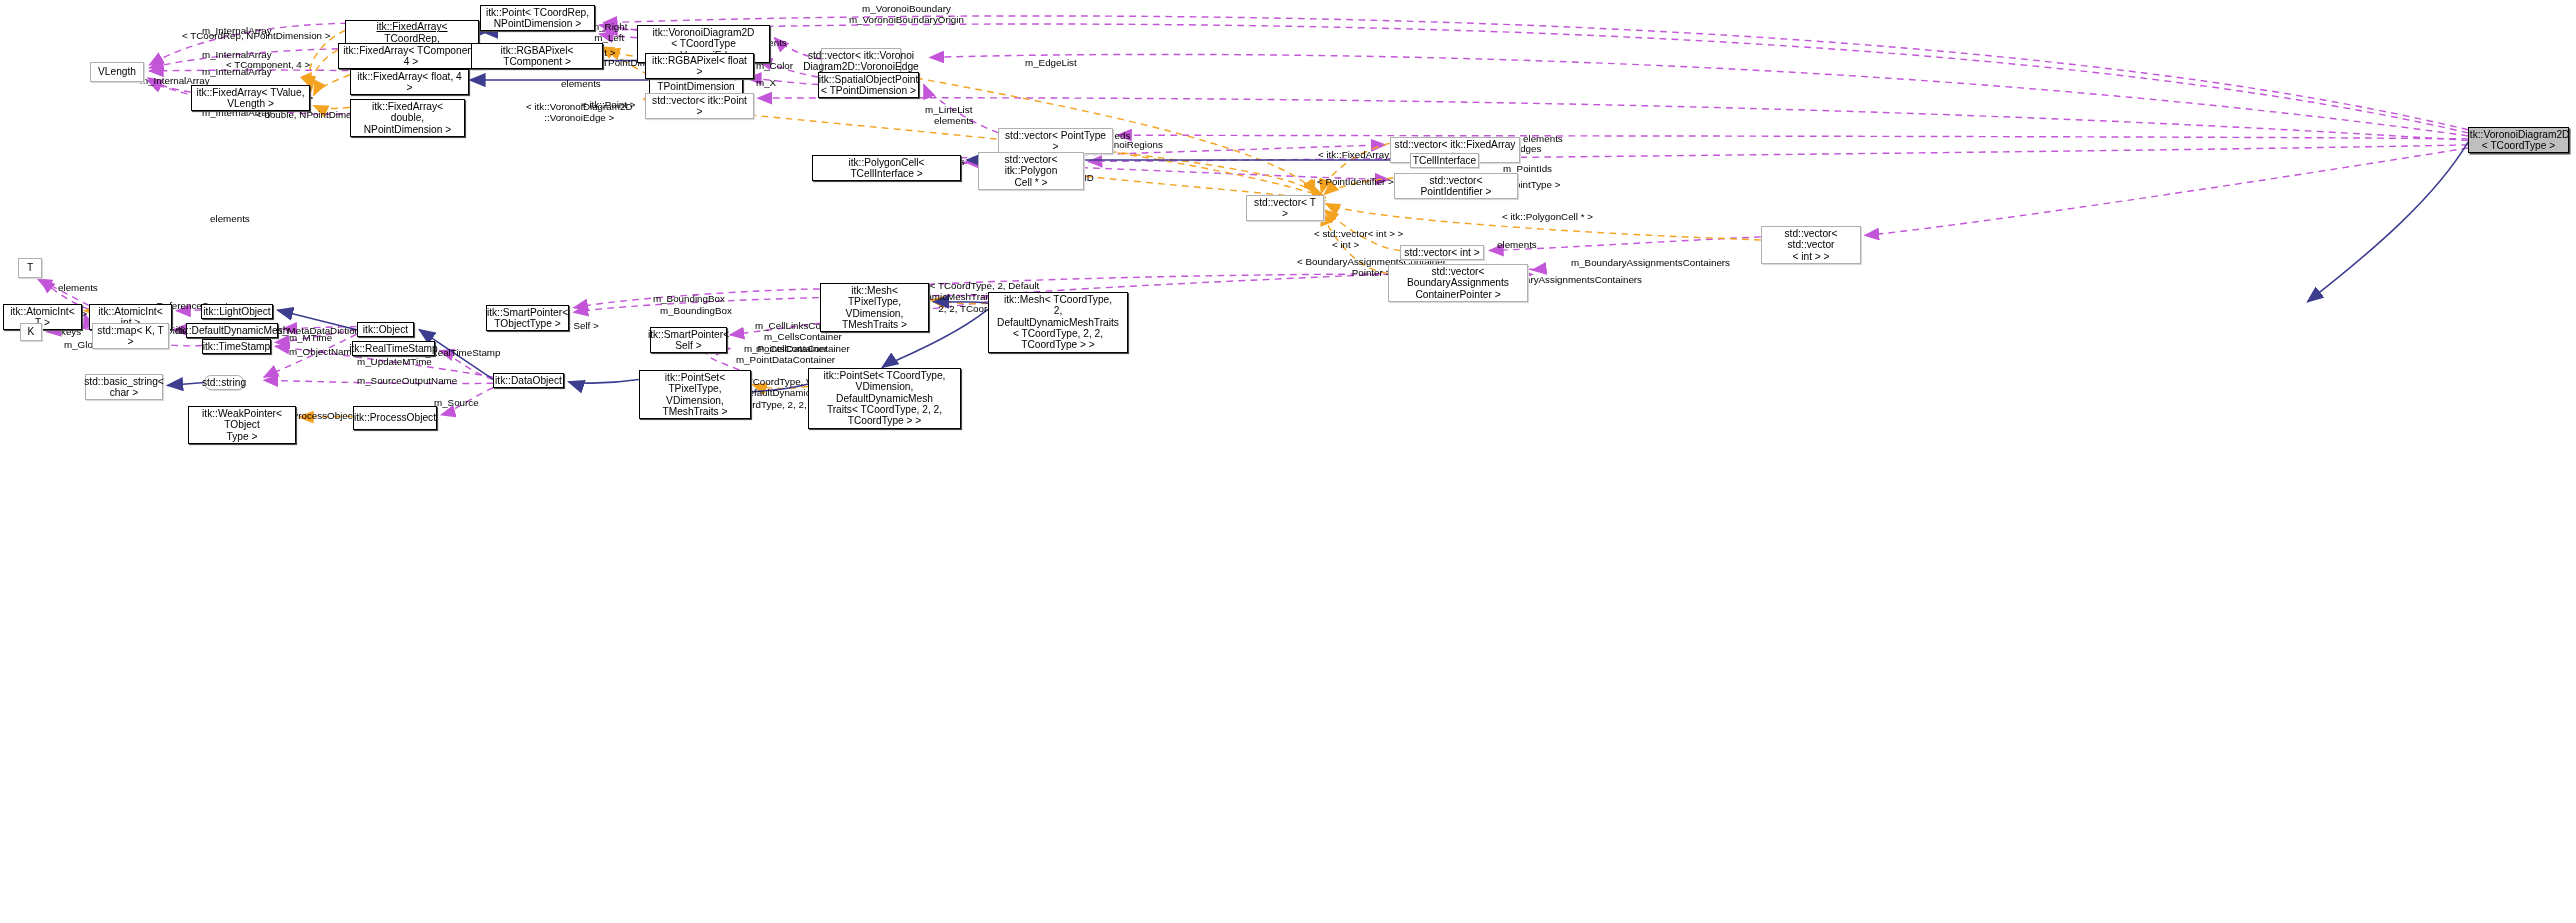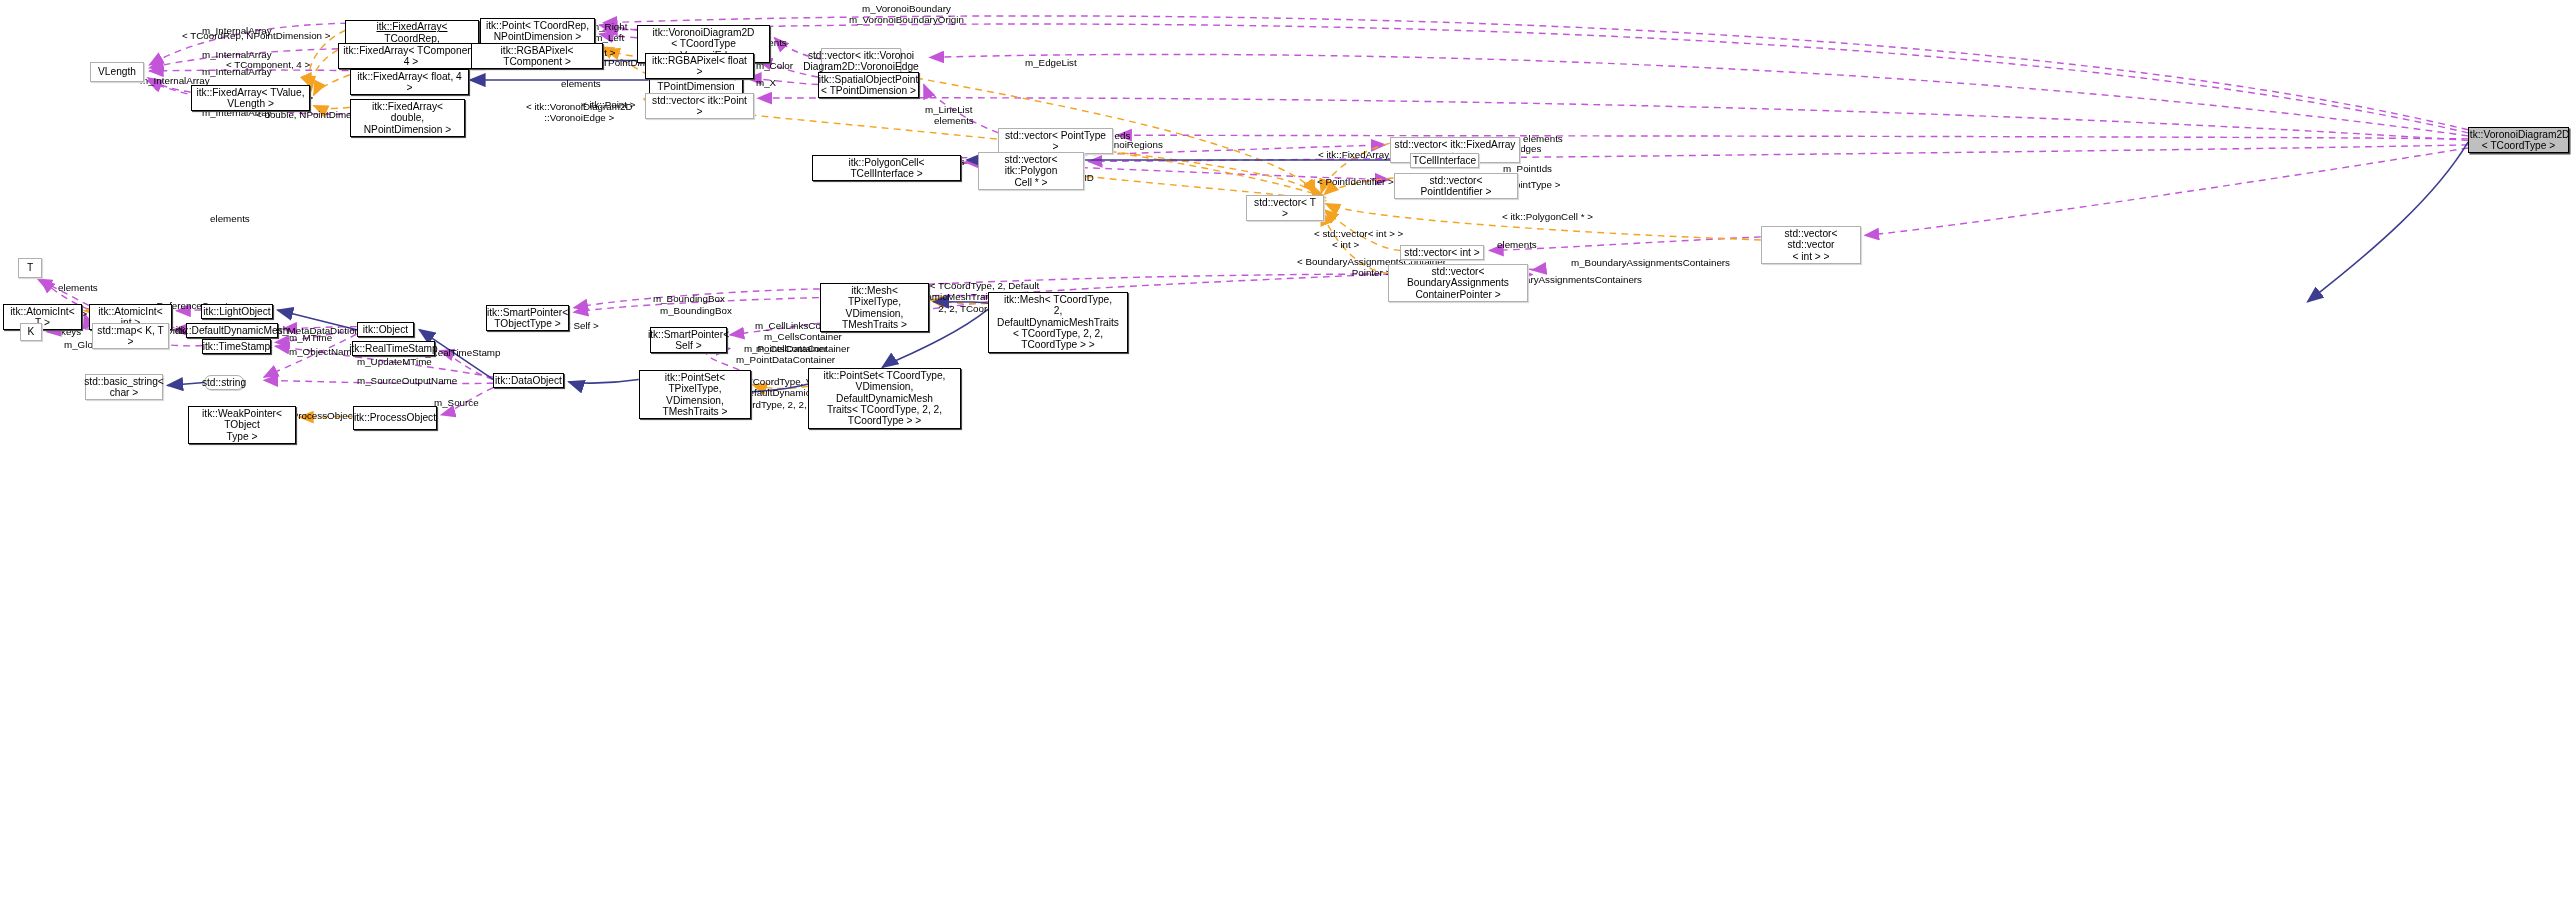--- a/index.html
+++ b/index.html
@@ -216,21 +216,21 @@
   <div id="nodes">
       <div class="node ext" style="left: 90px; top: 62px; width: 54px; min-height: 19.6px;">VLength</div>
       <div class="node cls" style="left: 191px; top: 85px; width: 119px; min-height: 24px;">itk::FixedArray&lt; TValue,
 VLength &gt;</div>
       <div class="node cls" style="left: 345px; top: 19.6px; width: 134px; min-height: 24px; text-decoration: underline;">itk::FixedArray&lt; TCoordRep,
 NPointDimension &gt;</div>
       <div class="node cls" style="left: 338px; top: 43px; width: 146px; min-height: 15px;">itk::FixedArray&lt; TComponent, 4 &gt;</div>
       <div class="node cls" style="left: 350px; top: 69px; width: 119px; min-height: 15px;">itk::FixedArray&lt; float, 4 &gt;</div>
       <div class="node cls" style="left: 350px; top: 99px; width: 115px; min-height: 24px;">itk::FixedArray&lt; double,
 NPointDimension &gt;</div>
-      <div class="node cls" style="left: 480px; top: 5px; width: 115px; min-height: 24px; margin-top: 13px;">itk::Point&lt; TCoordRep,
+      <div class="node cls" style="left: 480px; top: 5px; width: 115px; min-height: 24px;">itk::Point&lt; TCoordRep,
 NPointDimension &gt;</div>
       <div class="node cls" style="left: 471px; top: 43px; width: 132px; min-height: 15px;">itk::RGBAPixel&lt; TComponent &gt;</div>
       <div class="node cls" style="left: 649px; top: 68px; width: 94px; min-height: 24px;">itk::Point&lt; double,
 TPointDimension &gt;</div>
       <div class="node cls" style="left: 637px; top: 25px; width: 133px; min-height: 24px;">itk::VoronoiDiagram2D
 &lt; TCoordType &gt;::VoronoiEdge</div>
       <div class="node cls" style="left: 645px; top: 53px; width: 109px; min-height: 15px;">itk::RGBAPixel&lt; float &gt;</div>
       <div class="node ext" style="left: 645px; top: 93px; width: 109px; min-height: 14.3px;">std::vector&lt; itk::Point &gt;</div>
       <div class="node ext" style="left: 821px; top: 48px; width: 80px; min-height: 24px;">std::vector&lt; itk::Voronoi
 Diagram2D::VoronoiEdge &gt;</div>

